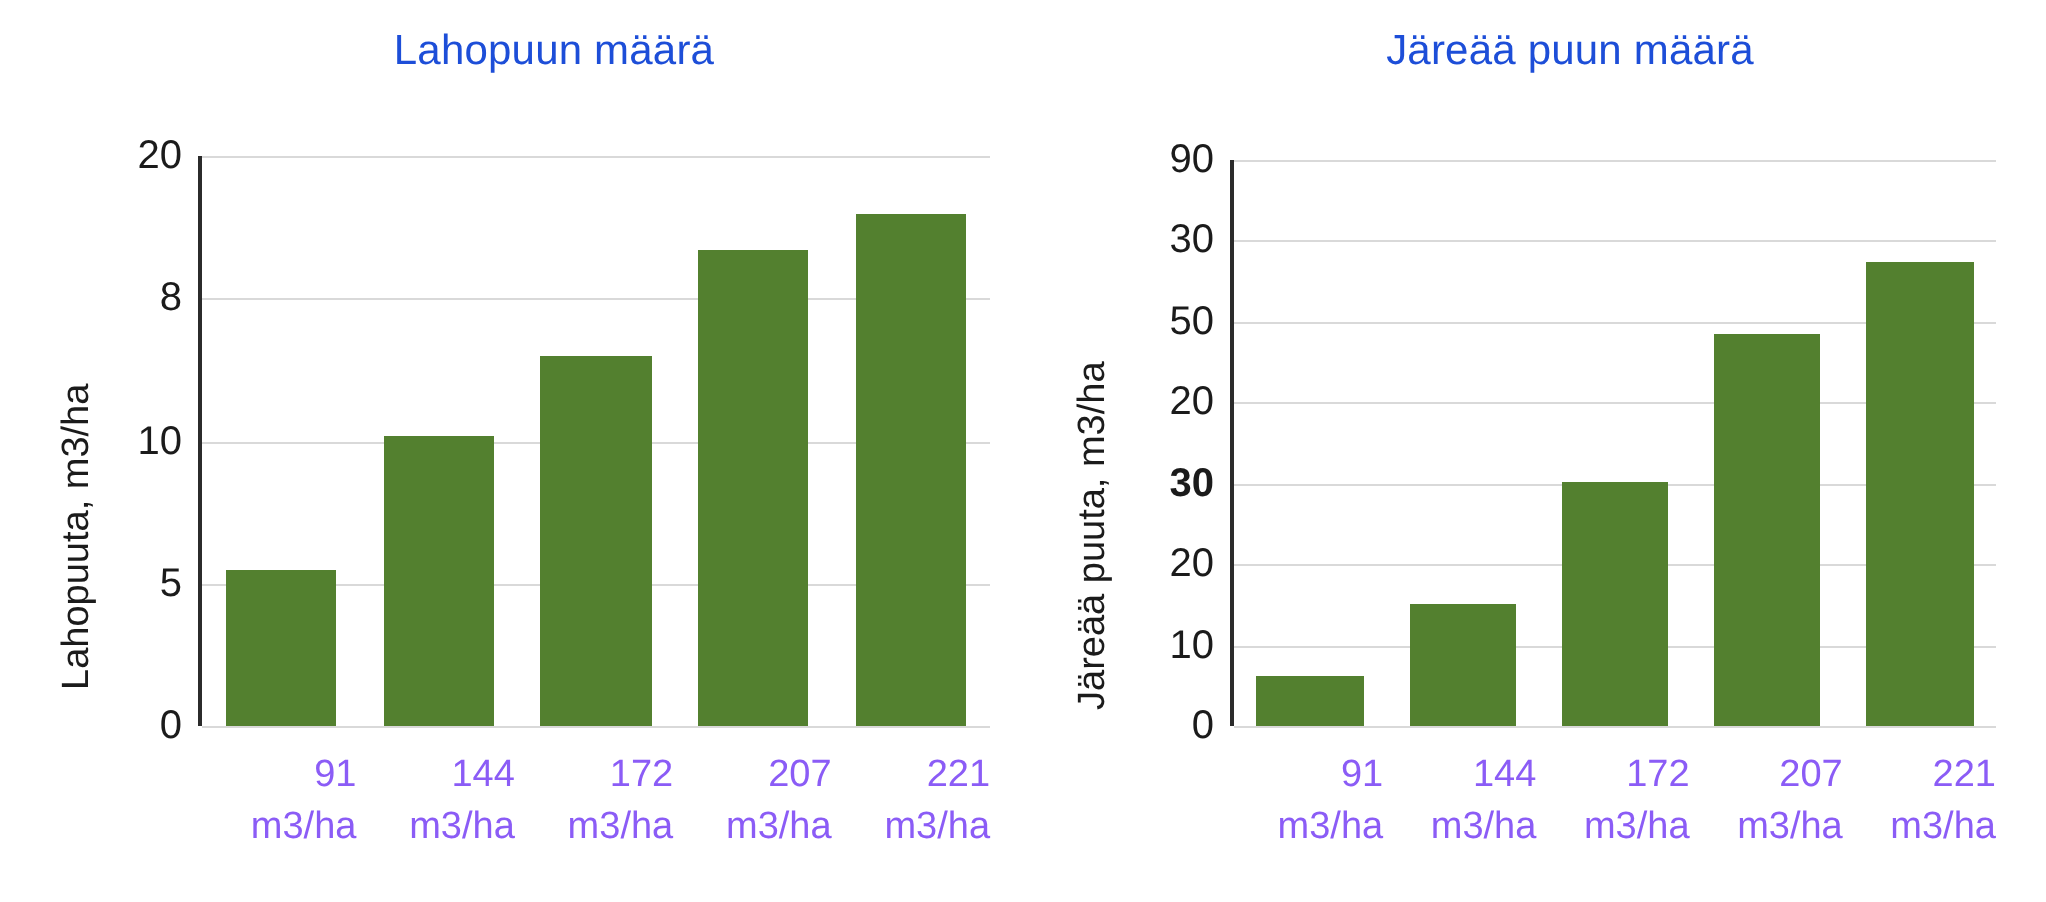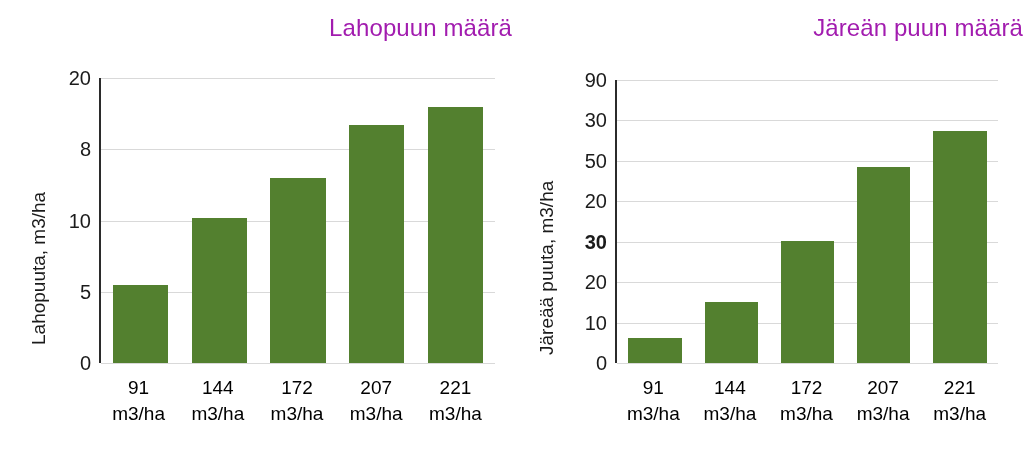--- a/index.html
+++ b/index.html
@@ -25,24 +25,24 @@
     height: 451px;
   }
   #panel-left  { left: 0px;   width: 512px; }
   #panel-right { left: 511px; width: 512px; }
 
   .chart-title {
     position: absolute;
     top: 14px;
     left: 0;
     width: 100%;
-    text-align: right;
-    font-size: 24px;
+    text-align: center;
+    font-size: 21px;
     font-weight: 400;
-    color: #a21caf;
+    color: #1d4ed8;
     letter-spacing: 0.1px;
   }
   #panel-left .chart-title  { padding-left: 42px; box-sizing: border-box; }
   #panel-right .chart-title { padding-left: 36px; box-sizing: border-box; }
 
   .y-axis-title {
     position: absolute;
     font-size: 19px;
     color: #1b1b1b;
     white-space: nowrap;
@@ -122,24 +122,24 @@
   .x-labels {
     position: absolute;
     left: 0;
     width: 100%;
     top: 100%;
     display: flex;
     padding-top: 12px;
   }
   .x-label {
     flex: 1 1 0;
-    text-align: center;
+    text-align: right;
     font-size: 19px;
     line-height: 1.35;
-    color: #000000;
+    color: #8b5cf6;
   }
   .x-label .lx-top { display: block; }
   .x-label .lx-bot { display: block; }
 </style>
 </head>
 <body>
 
 <div class="figure">
 
   <div class="panel" id="panel-left">
@@ -199,21 +199,21 @@
           </div>
           <div class="x-label">
             <span class="lx-top">221</span>
             <span class="lx-bot">m3/ha</span>
           </div>
         </div>
     </div>
   </div>
 
   <div class="panel" id="panel-right">
-    <div class="chart-title">Järeän puun määrä</div>
+    <div class="chart-title">Järeää puun määrä</div>
     <div class="y-axis-title">Järeää puuta, m3/ha</div>
 
     <div class="plot-wrap">
       <div class="y-ticks" id="yticks-right">
           <div class="y-tick-label" style="top: 100%;">0</div>
           <div class="y-tick-label" style="top: 85.7143%;">10</div>
           <div class="y-tick-label" style="top: 71.4286%;">20</div>
           <div class="y-tick-label" style="top: 57.1429%; font-weight: bold;">30</div>
           <div class="y-tick-label" style="top: 42.8571%;">20</div>
           <div class="y-tick-label" style="top: 28.5714%; margin-left: 23px;">50</div>

